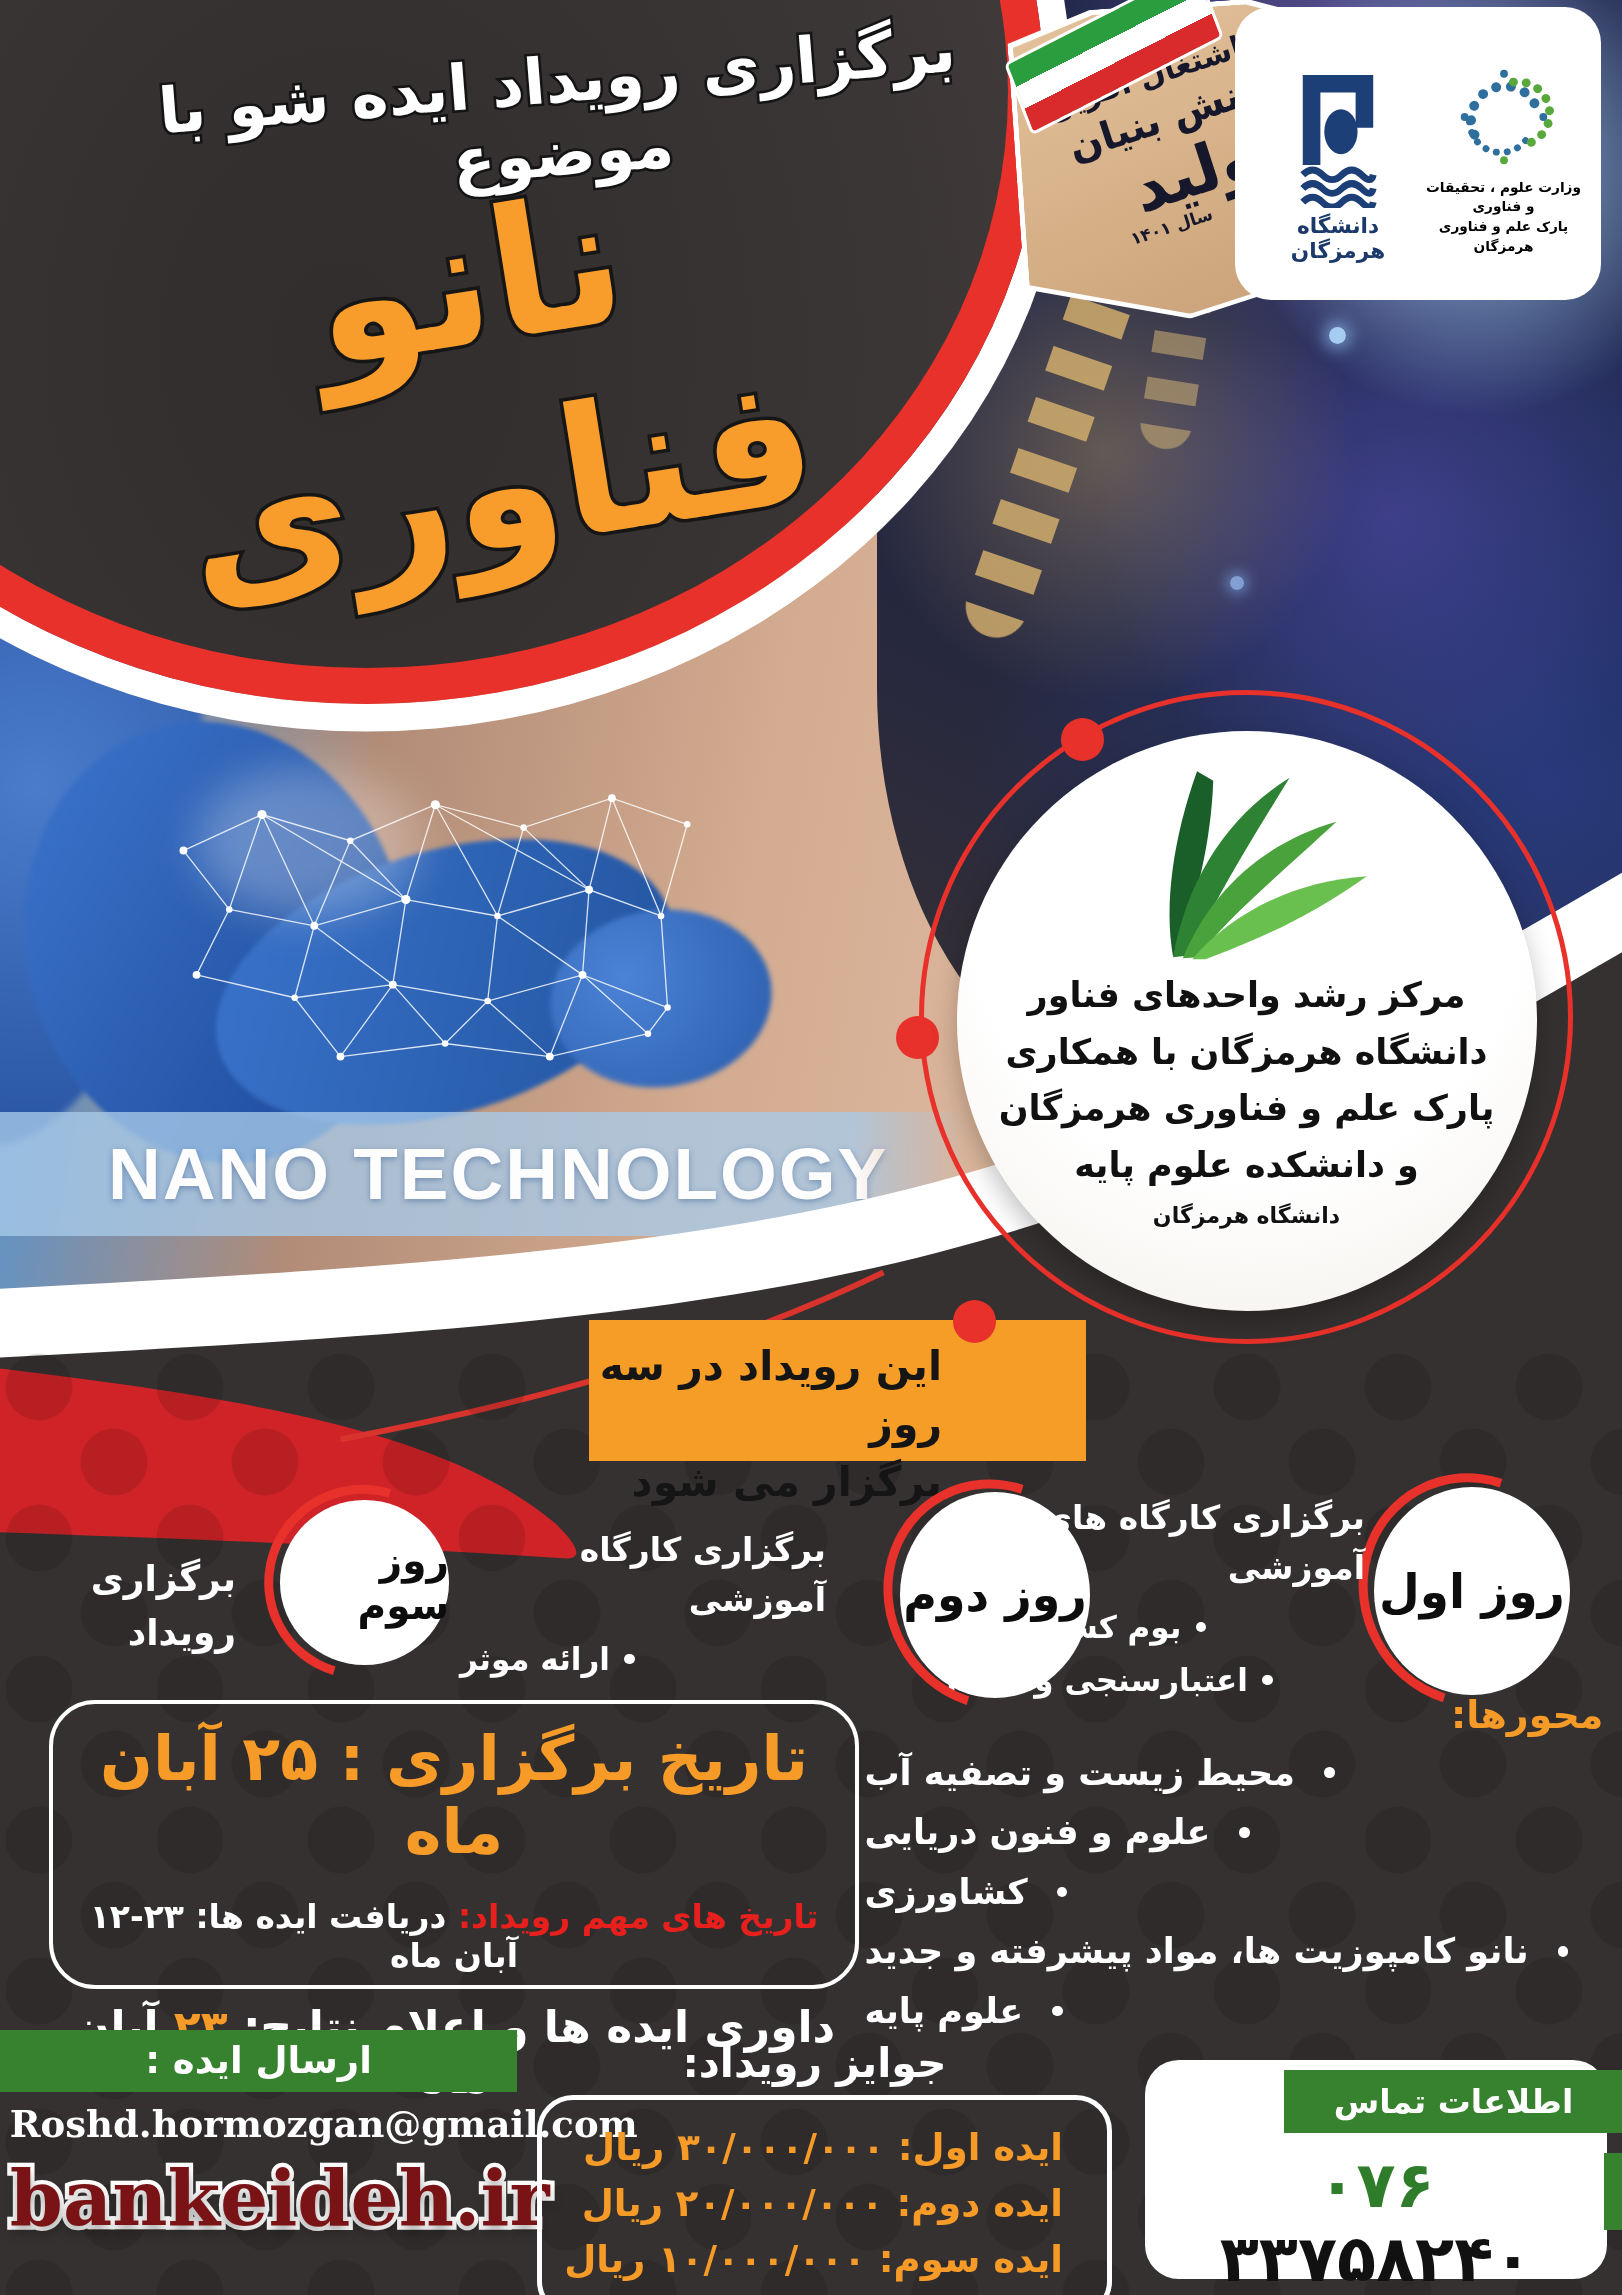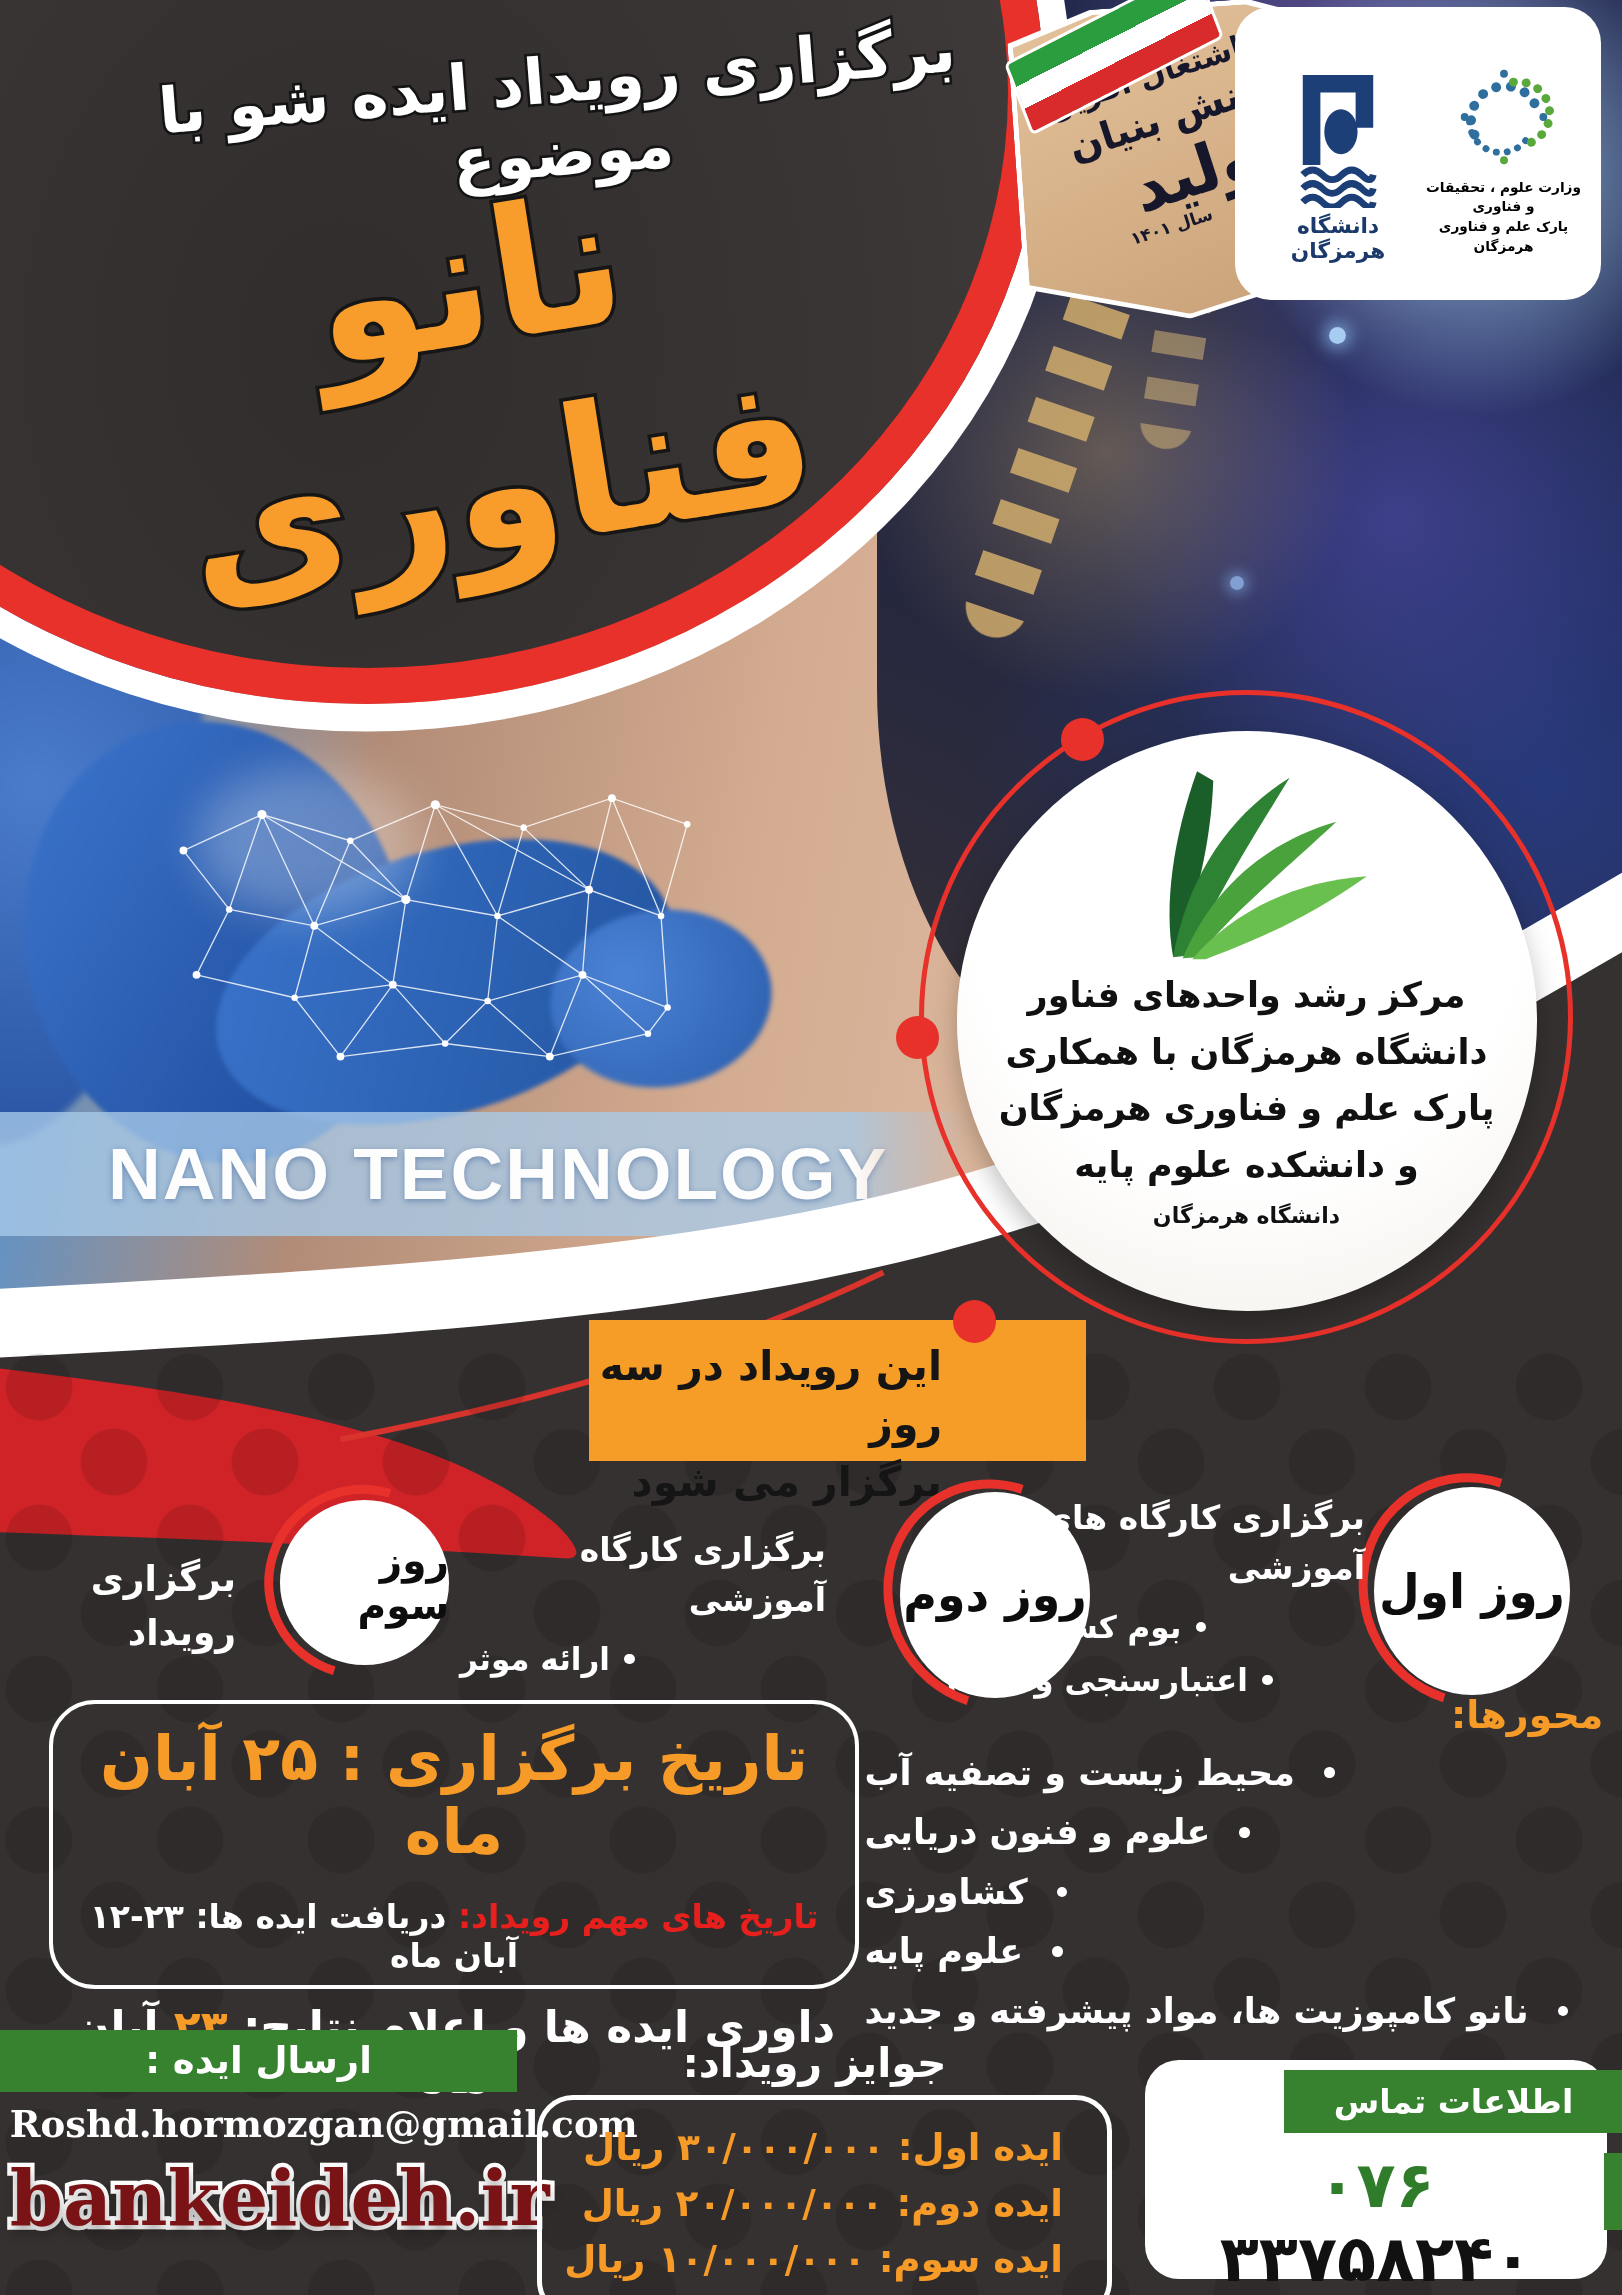--- a/index.html
+++ b/index.html
@@ -365,25 +365,25 @@
     <div class="topic-row">
       <span class="bdot"></span>
       <span class="btxt">علوم و فنون دریایی</span>
     </div>
     <div class="topic-row">
       <span class="bdot"></span>
       <span class="btxt">کشاورزی</span>
     </div>
     <div class="topic-row">
       <span class="bdot"></span>
+      <span class="btxt">نانو کامپوزیت ها، مواد پیشرفته و جدید</span>
+    </div>
+    <div class="topic-row">
+      <span class="bdot"></span>
       <span class="btxt">علوم پایه</span>
-    </div>
-    <div class="topic-row">
-      <span class="bdot"></span>
-      <span class="btxt">نانو کامپوزیت ها، مواد پیشرفته و جدید</span>
     </div>
   </div>
 
   <div class="abs send-bar">
     <span>ارسال ایده :</span>
   </div>
   <div class="abs email">Roshd.hormozgan@gmail.com</div>
   <div class="abs website">bankeideh.ir</div>
 
   <div class="abs prizes-head">جوایز رویداد:</div>

